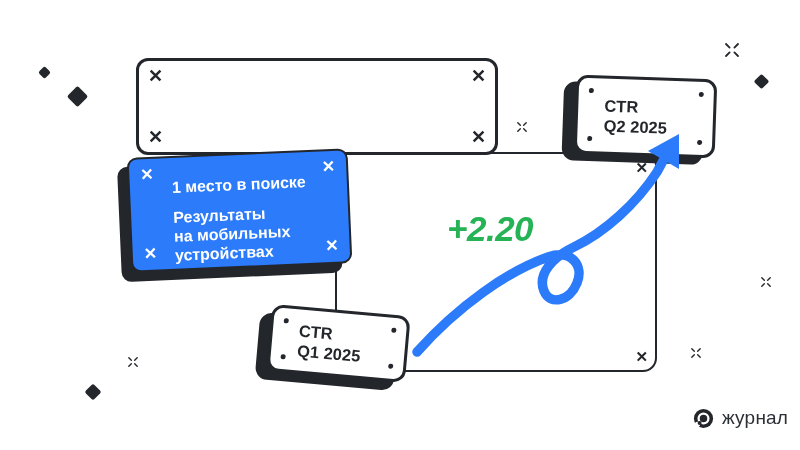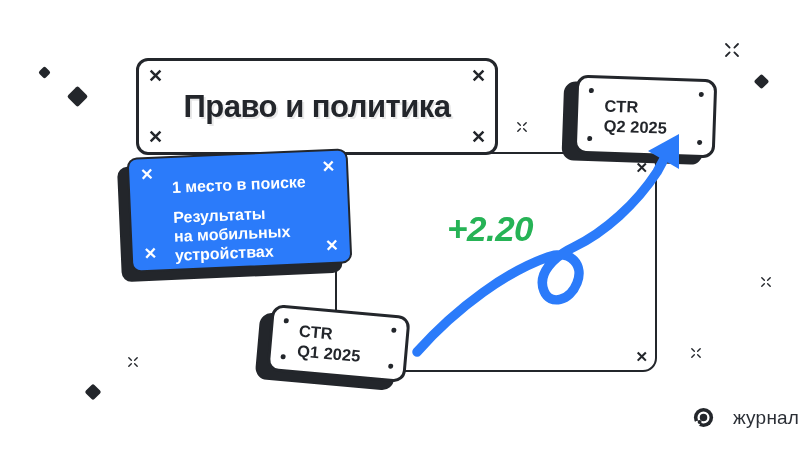--- a/index.html
+++ b/index.html
@@ -81,21 +81,21 @@
   
   .arrow-svg { position:absolute; left:0; top:0; z-index:5; pointer-events:none; }
 
   
   .diamond { position:absolute; background:#23262b; border-radius:2px; transform:rotate(45deg); z-index:0; }
   .sparkle { position:absolute; z-index:0; }
 
   
   .brand {
     position:absolute; left:693px; top:407px; z-index:6;
-    display:flex; gap:19px;
+    display:flex; align-items:center; gap:8px;
   }
   .brand .brand-text { font-size:19px; color:#2b2f36; letter-spacing:0.2px; }
 </style>
 </head>
 <body>
 
 <div class="diamond" style="left:40px;top:68px;width:9px;height:9px;"></div>
 <div class="diamond" style="left:70px;top:89px;width:15px;height:15px;"></div>
 <div class="diamond" style="left:87px;top:386px;width:12px;height:12px;"></div>
 <div class="diamond" style="left:756px;top:76px;width:11px;height:11px;"></div>
@@ -121,21 +121,20 @@
   <span class="corner-x br">✕</span>
 </div>
 
 <div class="delta">+2.20</div>
 
 <div class="title-card">
   <span class="corner-x-card tl">✕</span>
   <span class="corner-x-card tr">✕</span>
   <span class="corner-x-card bl">✕</span>
   <span class="corner-x-card br">✕</span>
-  <div class="title">Право и политика</div>
 </div>
 
 <div class="blue-card">
   <span class="corner-x-w tl">✕</span>
   <span class="corner-x-w tr">✕</span>
   <span class="corner-x-w bl">✕</span>
   <span class="corner-x-w br">✕</span>
   <div class="heading">1 место в поиске</div>
   <div class="sub-line">Результаты</div>
   <div class="sub-line">на мобильных</div>

